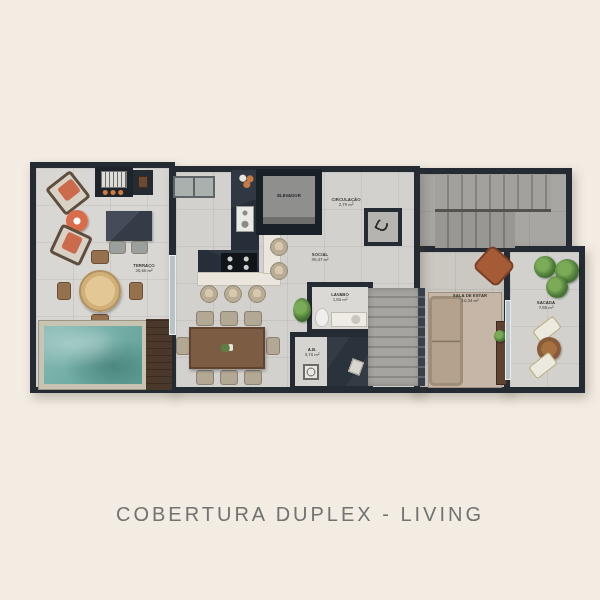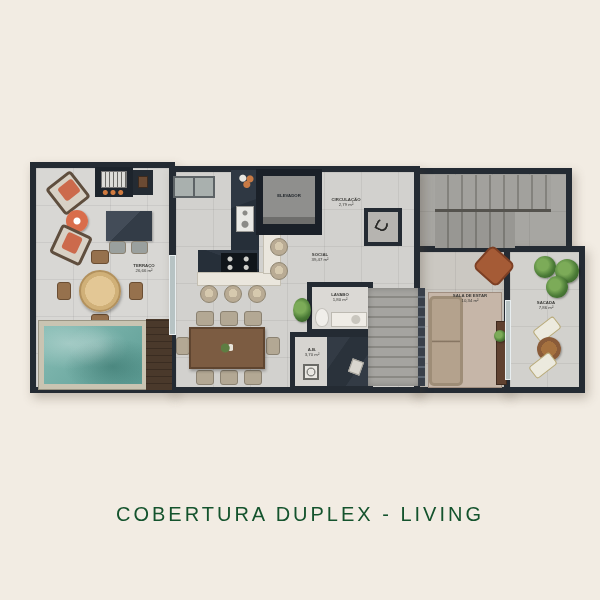--- a/index.html
+++ b/index.html
@@ -18,21 +18,21 @@
     z-index:6;color:#3b3b38;font-weight:700;font-size:6px;line-height:1.25;
     transform:scale(.72);transform-origin:center;text-align:center;white-space:nowrap;}
   .lbl .larea{font-weight:400;}
   .furn{position:absolute;box-sizing:border-box;z-index:4;}
   .chair{background:#b3a894;border:1px solid #8b8272;border-radius:3px;}
   .stool{border-radius:50%;background:radial-gradient(circle at 50% 45%, #d6c9ae 0 35%, #b9ab94 36% 100%);border:1px solid #8e8470;}
   .wood{background:#7c5c42;border:2px solid #5f4530;}
   .glass{background:#b7c3c4;box-shadow:inset 0 0 0 1px #e8eef0;z-index:5;}
   .plant{border-radius:50%;background:radial-gradient(circle at 40% 40%, #7cab58 0 30%, #4a7a36 60%, #2f5423 100%);box-shadow:1px 1px 2px rgba(0,0,0,.35);}
   #caption{position:absolute;left:0;top:503px;width:600px;text-align:center;
-    font-size:20px;font-weight:500;letter-spacing:3px;color:#14532d;}
+    font-size:20px;font-weight:500;letter-spacing:3px;color:#737373;}
 </style>
 </head>
 <body>
 
 <div id="scene">
   <div id="plan">
 
     <div class="block tiles" style="left:412px;top:168px;width:160px;height:86px;background-color:#a7a6a2;"></div>
     <div class="block tiles" style="left:412px;top:246px;width:98px;height:147px;background-color:#cbc8c2;"></div>
     <div class="block tiles" style="left:504px;top:246px;width:81px;height:147px;background-color:#d2d1cd;"></div>

